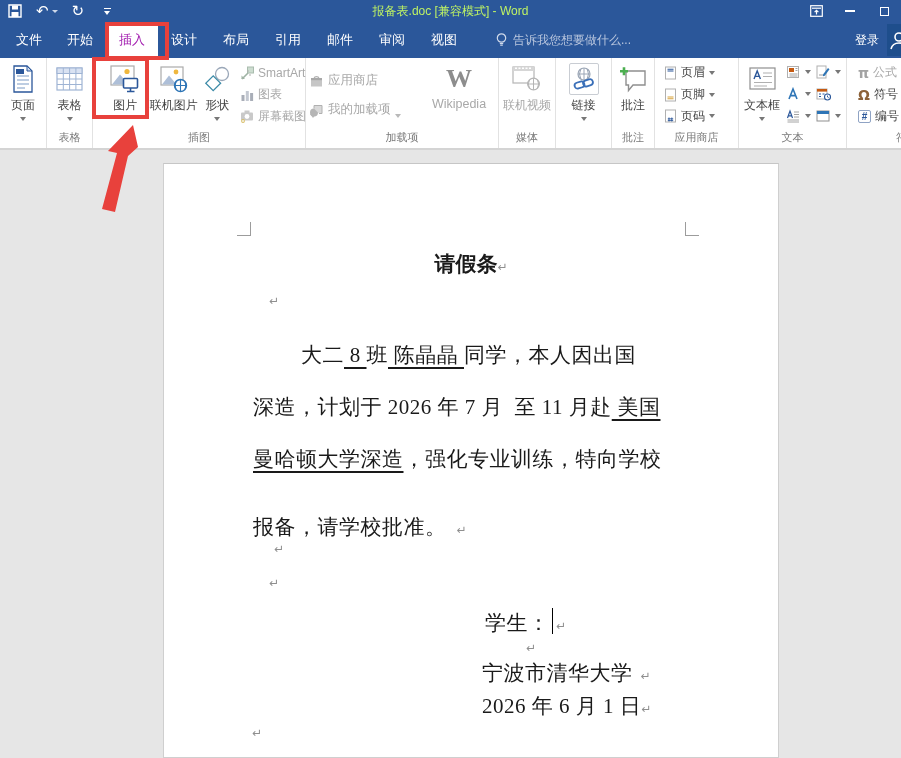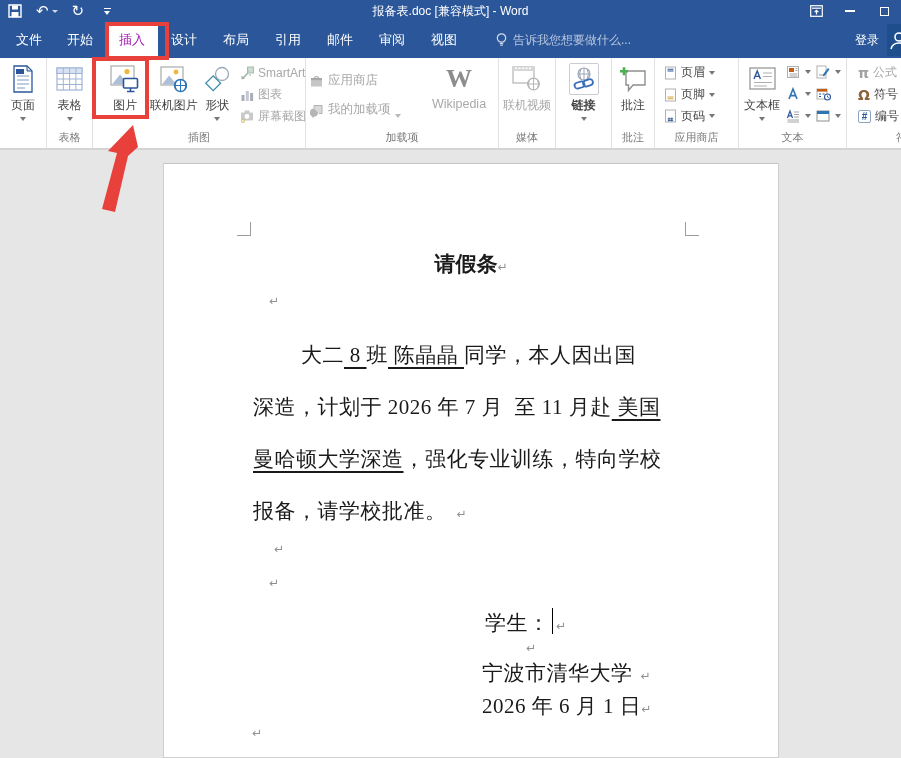--- a/index.html
+++ b/index.html
@@ -8,21 +8,21 @@
   .app { position:relative; width:901px; height:758px; overflow:hidden; }
 
   
   .titlebar { position:absolute; left:0; top:0; width:901px; height:22px; background:#2b579a; color:#fff; }
   .qat { position:absolute; left:8px; top:0; height:22px; display:flex; align-items:center; gap:14px; }
   .qbtn { display:flex; align-items:center; color:#fff; font-size:14px; cursor:default; }
   .qglyph { font-family:"DejaVu Sans",sans-serif; font-size:15px; line-height:1; }
   .minidrop { width:0; height:0; border-left:3px solid transparent; border-right:3px solid transparent; border-top:3px solid #cdd8ea; margin-left:3px; }
   .qcustom { display:inline-block; width:7px; height:7px; border-top:1px solid #fff; position:relative; margin-left:6px; }
   .qcustom::after { content:""; position:absolute; left:0; top:2px; width:0; height:0; border-left:3.5px solid transparent; border-right:3.5px solid transparent; border-top:4px solid #fff; }
-  .wtitle { position:absolute; left:0; top:0; width:100%; height:22px; line-height:22px; text-align:center; font-size:12px; color:#ffffff; }
+  .wtitle { position:absolute; left:0; top:0; width:100%; height:22px; line-height:22px; text-align:center; font-size:12px; color:#bef264; }
   .wbtns { position:absolute; right:0; top:0; height:22px; display:flex; }
   .wbtn { width:34px; height:22px; display:flex; align-items:center; justify-content:center; }
   .minbar { width:10px; height:2px; background:#fff; }
   .maxbox { width:9px; height:9px; border:1.5px solid #fff; }
 
   
   .tabrow { position:absolute; left:0; top:22px; width:901px; height:36px; background:#2b579a; display:flex; align-items:stretch; }
   .tab { color:#fff; font-size:13px; width:52px; text-align:center; line-height:36px; cursor:default; }
   .tab.file { width:50px; margin-left:4px; }
   .tab.active { background:#ffffff; color:#a21caf; }
@@ -294,21 +294,21 @@
                 <circle cx="21.5" cy="18" r="5.8" fill="#fff" stroke="#b5b5b5" stroke-width="1.3"></circle>
                 <path d="M15.7 18h11.6 M21.5 12.2v11.6 M17.6 13.8a8 8 0 0 0 0 8.4 M25.4 13.8a8 8 0 0 1 0 8.4" fill="none" stroke="#b5b5b5" stroke-width="1"></path>
               </svg>
           </span>
           <span class="blabel">联机视频</span>
         </div>
       </div>
       <div class="rgroup-label">媒体</div>
     </div>
 
-    <div class="rgroup" style="width:56px;font-weight:bold;">
+    <div class="rgroup" style="width:56px;">
       <div class="rcontent">
         <div class="bigbtn" style="width:55px;">
           <span class="bicon linkframe">
             <svg width="26" height="26" viewBox="0 0 26 26">
                 <circle cx="13" cy="8" r="6" fill="none" stroke="#9aa5b5" stroke-width="1.2"></circle>
                 <path d="M7 8h12 M13 2v12 M9.8 3.2a10 10 0 0 0 0 9.6 M16.2 3.2a10 10 0 0 1 0 9.6" fill="none" stroke="#9aa5b5" stroke-width="1"></path>
                 <rect x="3.5" y="16" width="10" height="6" rx="3" fill="none" stroke="#3a6fb8" stroke-width="1.8" transform="rotate(-18 8.5 19)"></rect>
                 <rect x="12" y="13.8" width="10" height="6" rx="3" fill="none" stroke="#3a6fb8" stroke-width="1.8" transform="rotate(-18 17 16.8)"></rect>
               </svg>
           </span>
@@ -484,21 +484,21 @@
       </div>
 
       <span class="pmark abs" style="left:105px; top:130px;">↵</span>
 
       <div class="docline" style="left:137px; top:177px;"><span>大二</span><span class="u"> 8 </span><span>班</span><span class="u"> 陈晶晶 </span><span>同学，本人因出国</span></div>
 
       <div class="docline" style="left:89px; top:229px;"><span>深造，计划于 2026 年 7 月  至 11 月赴</span><span class="u"> 美国</span></div>
 
       <div class="docline" style="left:89px; top:281px;"><span class="u">曼哈顿大学深造</span><span>，强化专业训练，特向学校</span></div>
 
-      <div class="docline" style="left:89px; top:333px;"><span>报备，请学校批准。</span><span class="pmark" style="margin-left:10px;">↵</span></div>
+      <div class="docline" style="left:89px; top:349px;"><span>报备，请学校批准。</span><span class="pmark" style="margin-left:10px;">↵</span></div>
 
       <span class="pmark abs" style="left:110px; top:378px;">↵</span>
       <span class="pmark abs" style="left:105px; top:412px;">↵</span>
 
       <div class="docline" style="left:321px; top:444px;text-align:right;"><span>学生：</span><span class="caret"></span><span class="pmark" style="margin-left:3px;">↵</span></div>
 
       <span class="pmark abs" style="left:362px; top:477px;">↵</span>
 
       <div class="docline" style="left:318px; top:495px;"><span>宁波市清华大学</span><span class="pmark" style="margin-left:8px;">↵</span></div>
 

